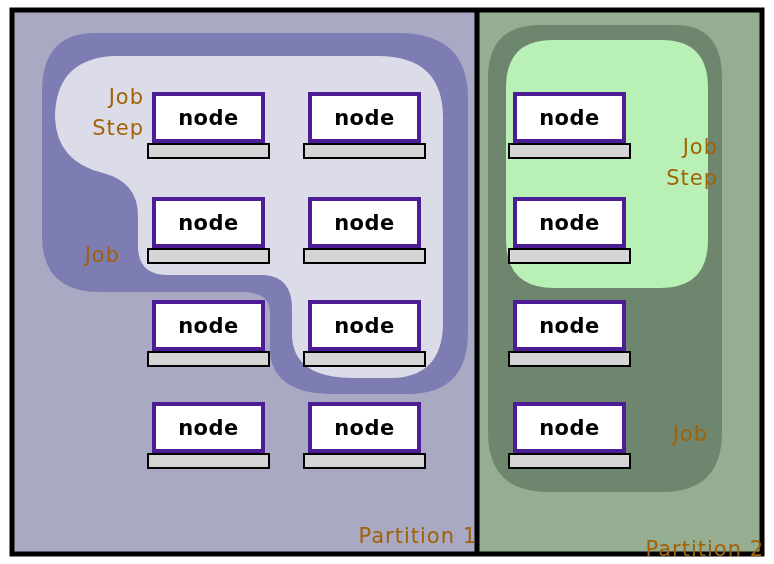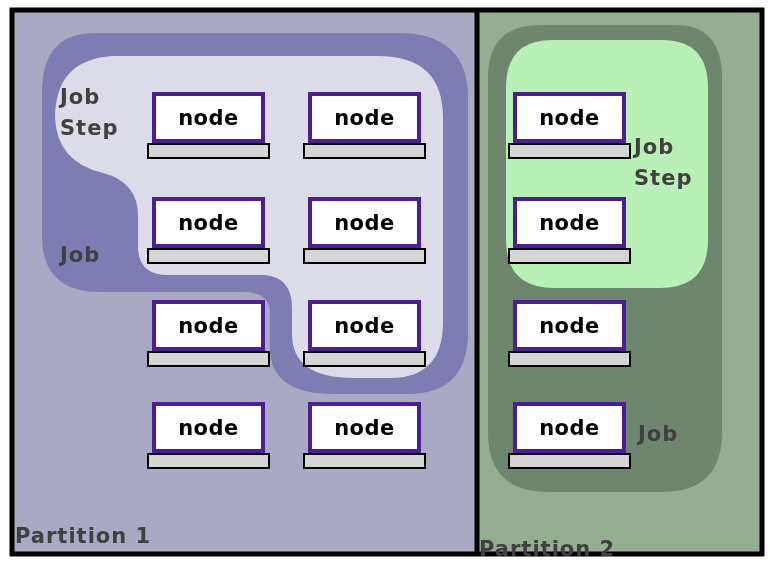--- a/index.html
+++ b/index.html
@@ -2,21 +2,21 @@
 <html><head>
 <meta charset="utf-8">
 <style>
   html,body{margin:0;padding:0;background:#fff;}
   .canvas{
     position:relative;width:774px;height:564px;background:#fff;overflow:hidden;
     font-family:"DejaVu Sans","Liberation Sans",sans-serif;
   }
   .bg-svg{position:absolute;left:0;top:0;width:774px;height:564px;}
   .label{
-    position:absolute;font-weight:bold;color:#404040;text-align:left;
+    position:absolute;font-weight:normal;color:#a16207;text-align:right;
     letter-spacing:1px;line-height:31px;font-size:21px;white-space:nowrap;
   }
   .label .line{display:block;}
   .partition-label{font-size:21px;letter-spacing:1px;}
   .node{position:absolute;width:123px;height:67px;}
   .node .screen{
     box-sizing:border-box;margin-left:5px;width:113px;height:51px;background:#fff;
     border:4px solid #4c1d95;display:flex;align-items:center;justify-content:center;
     font-weight:bold;font-size:21px;color:#000;letter-spacing:0.5px;
   }

